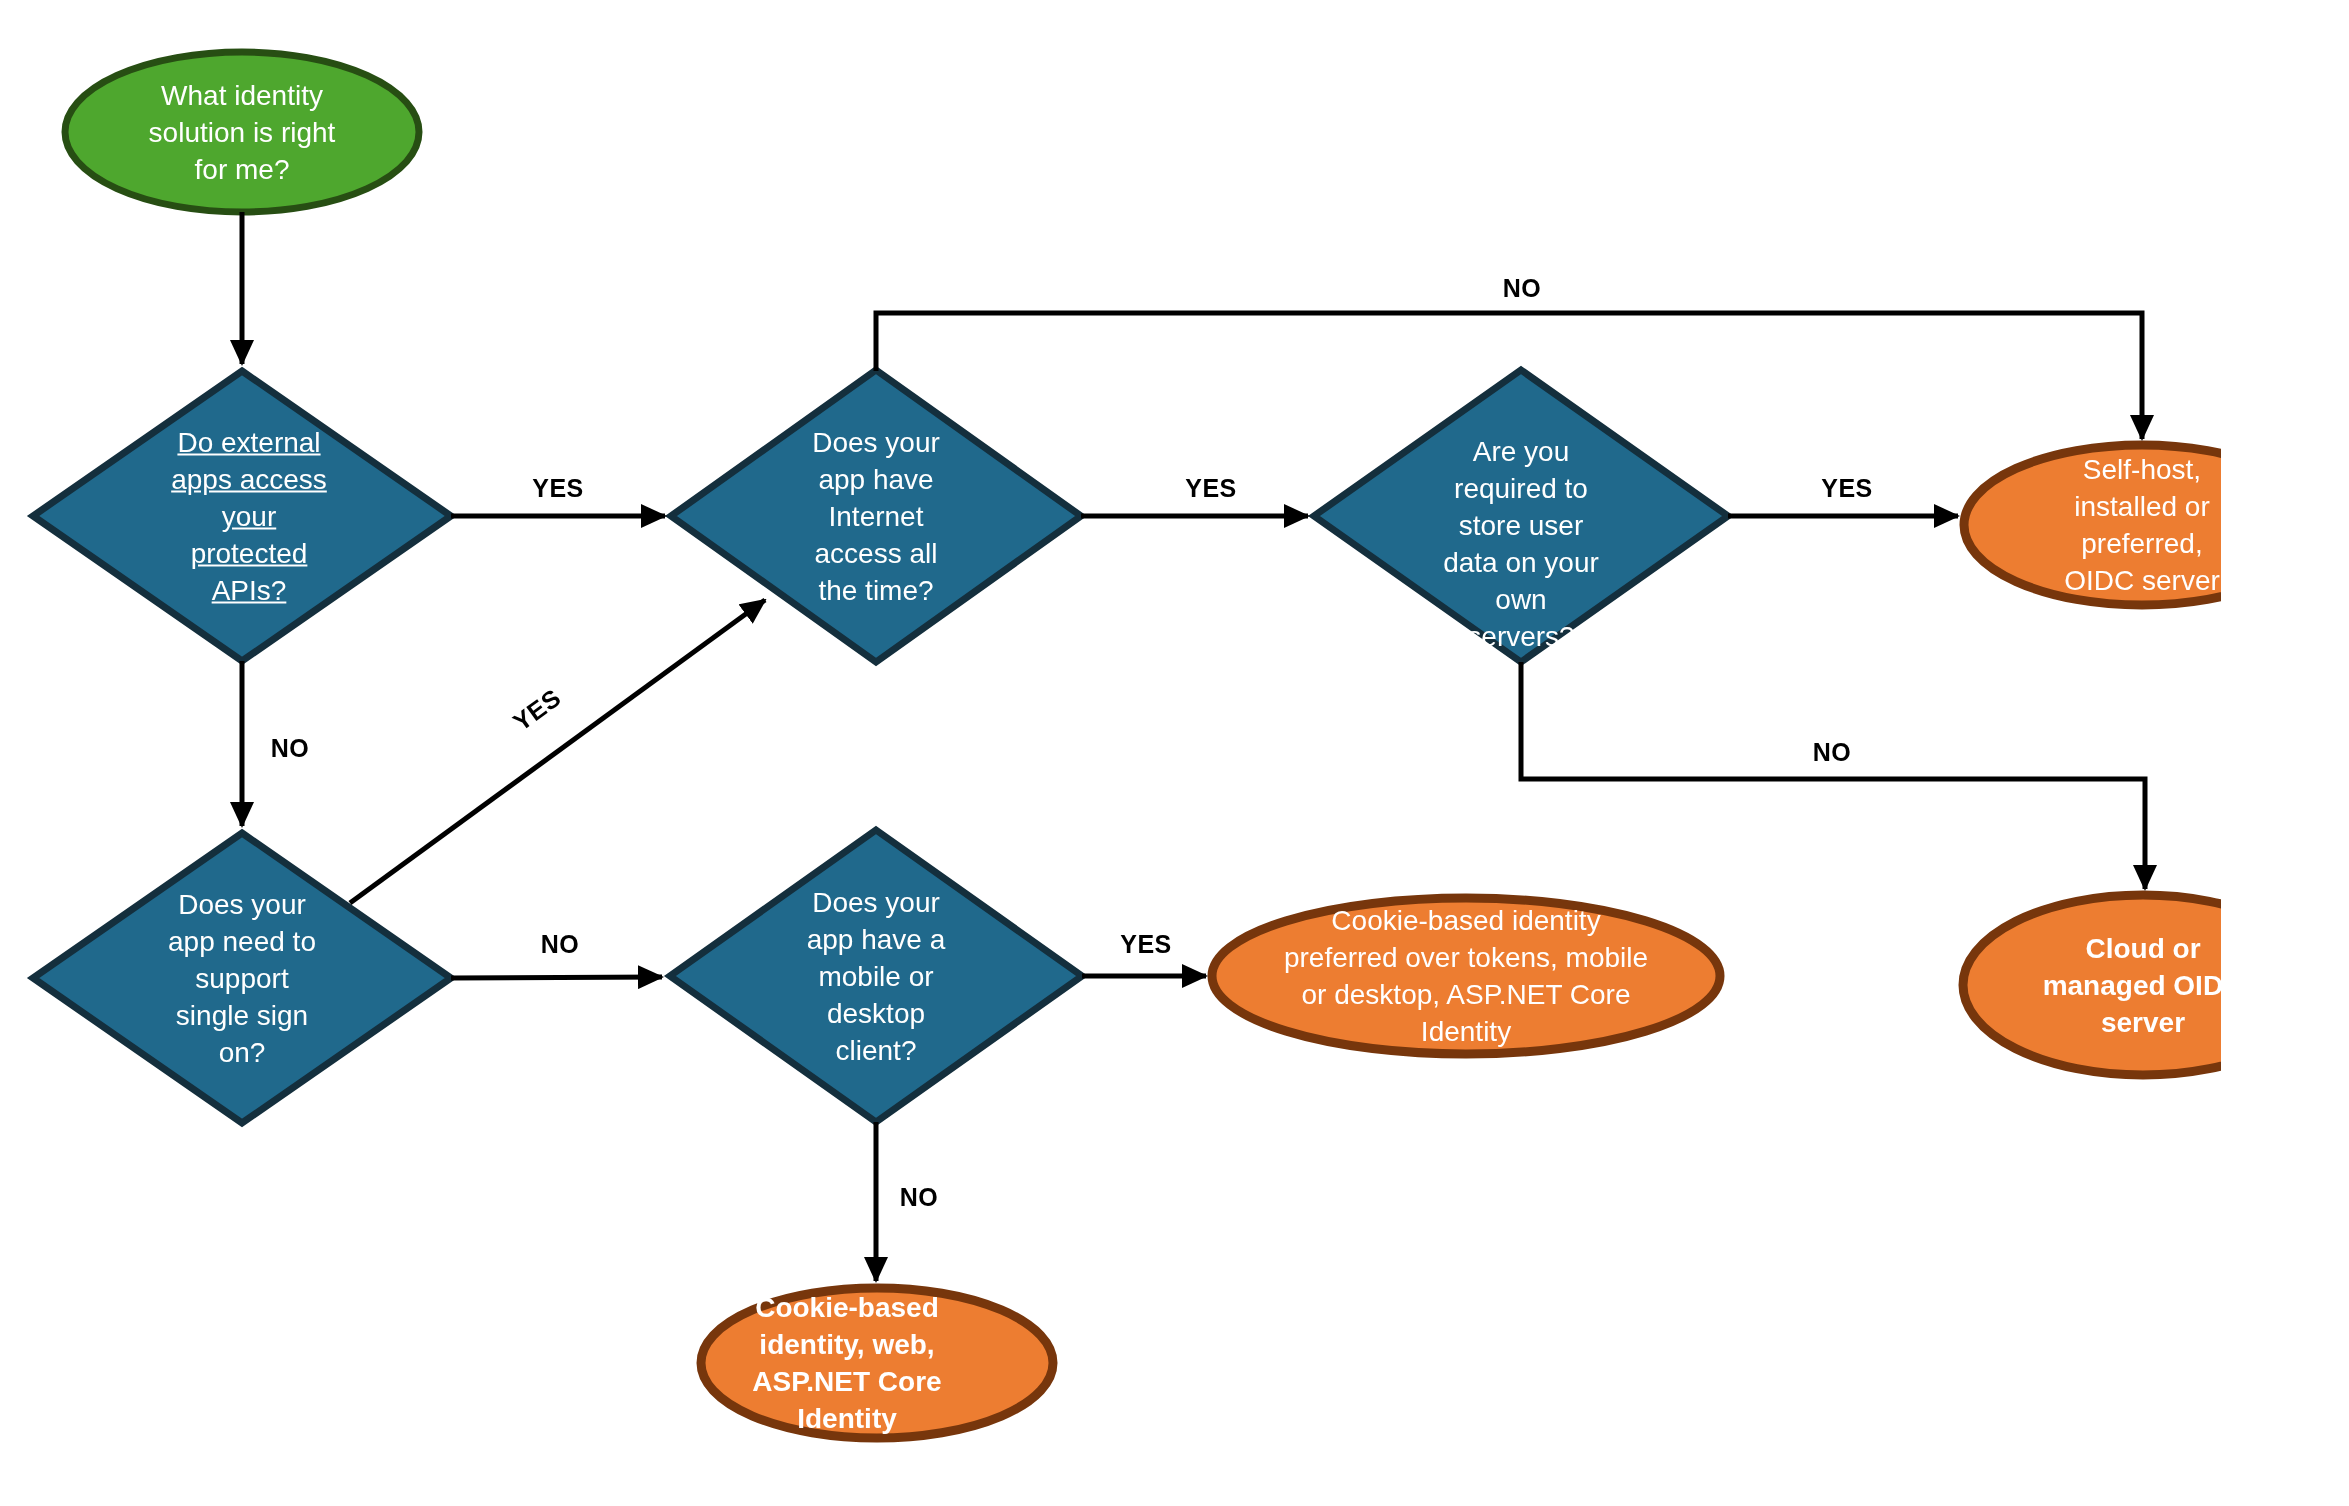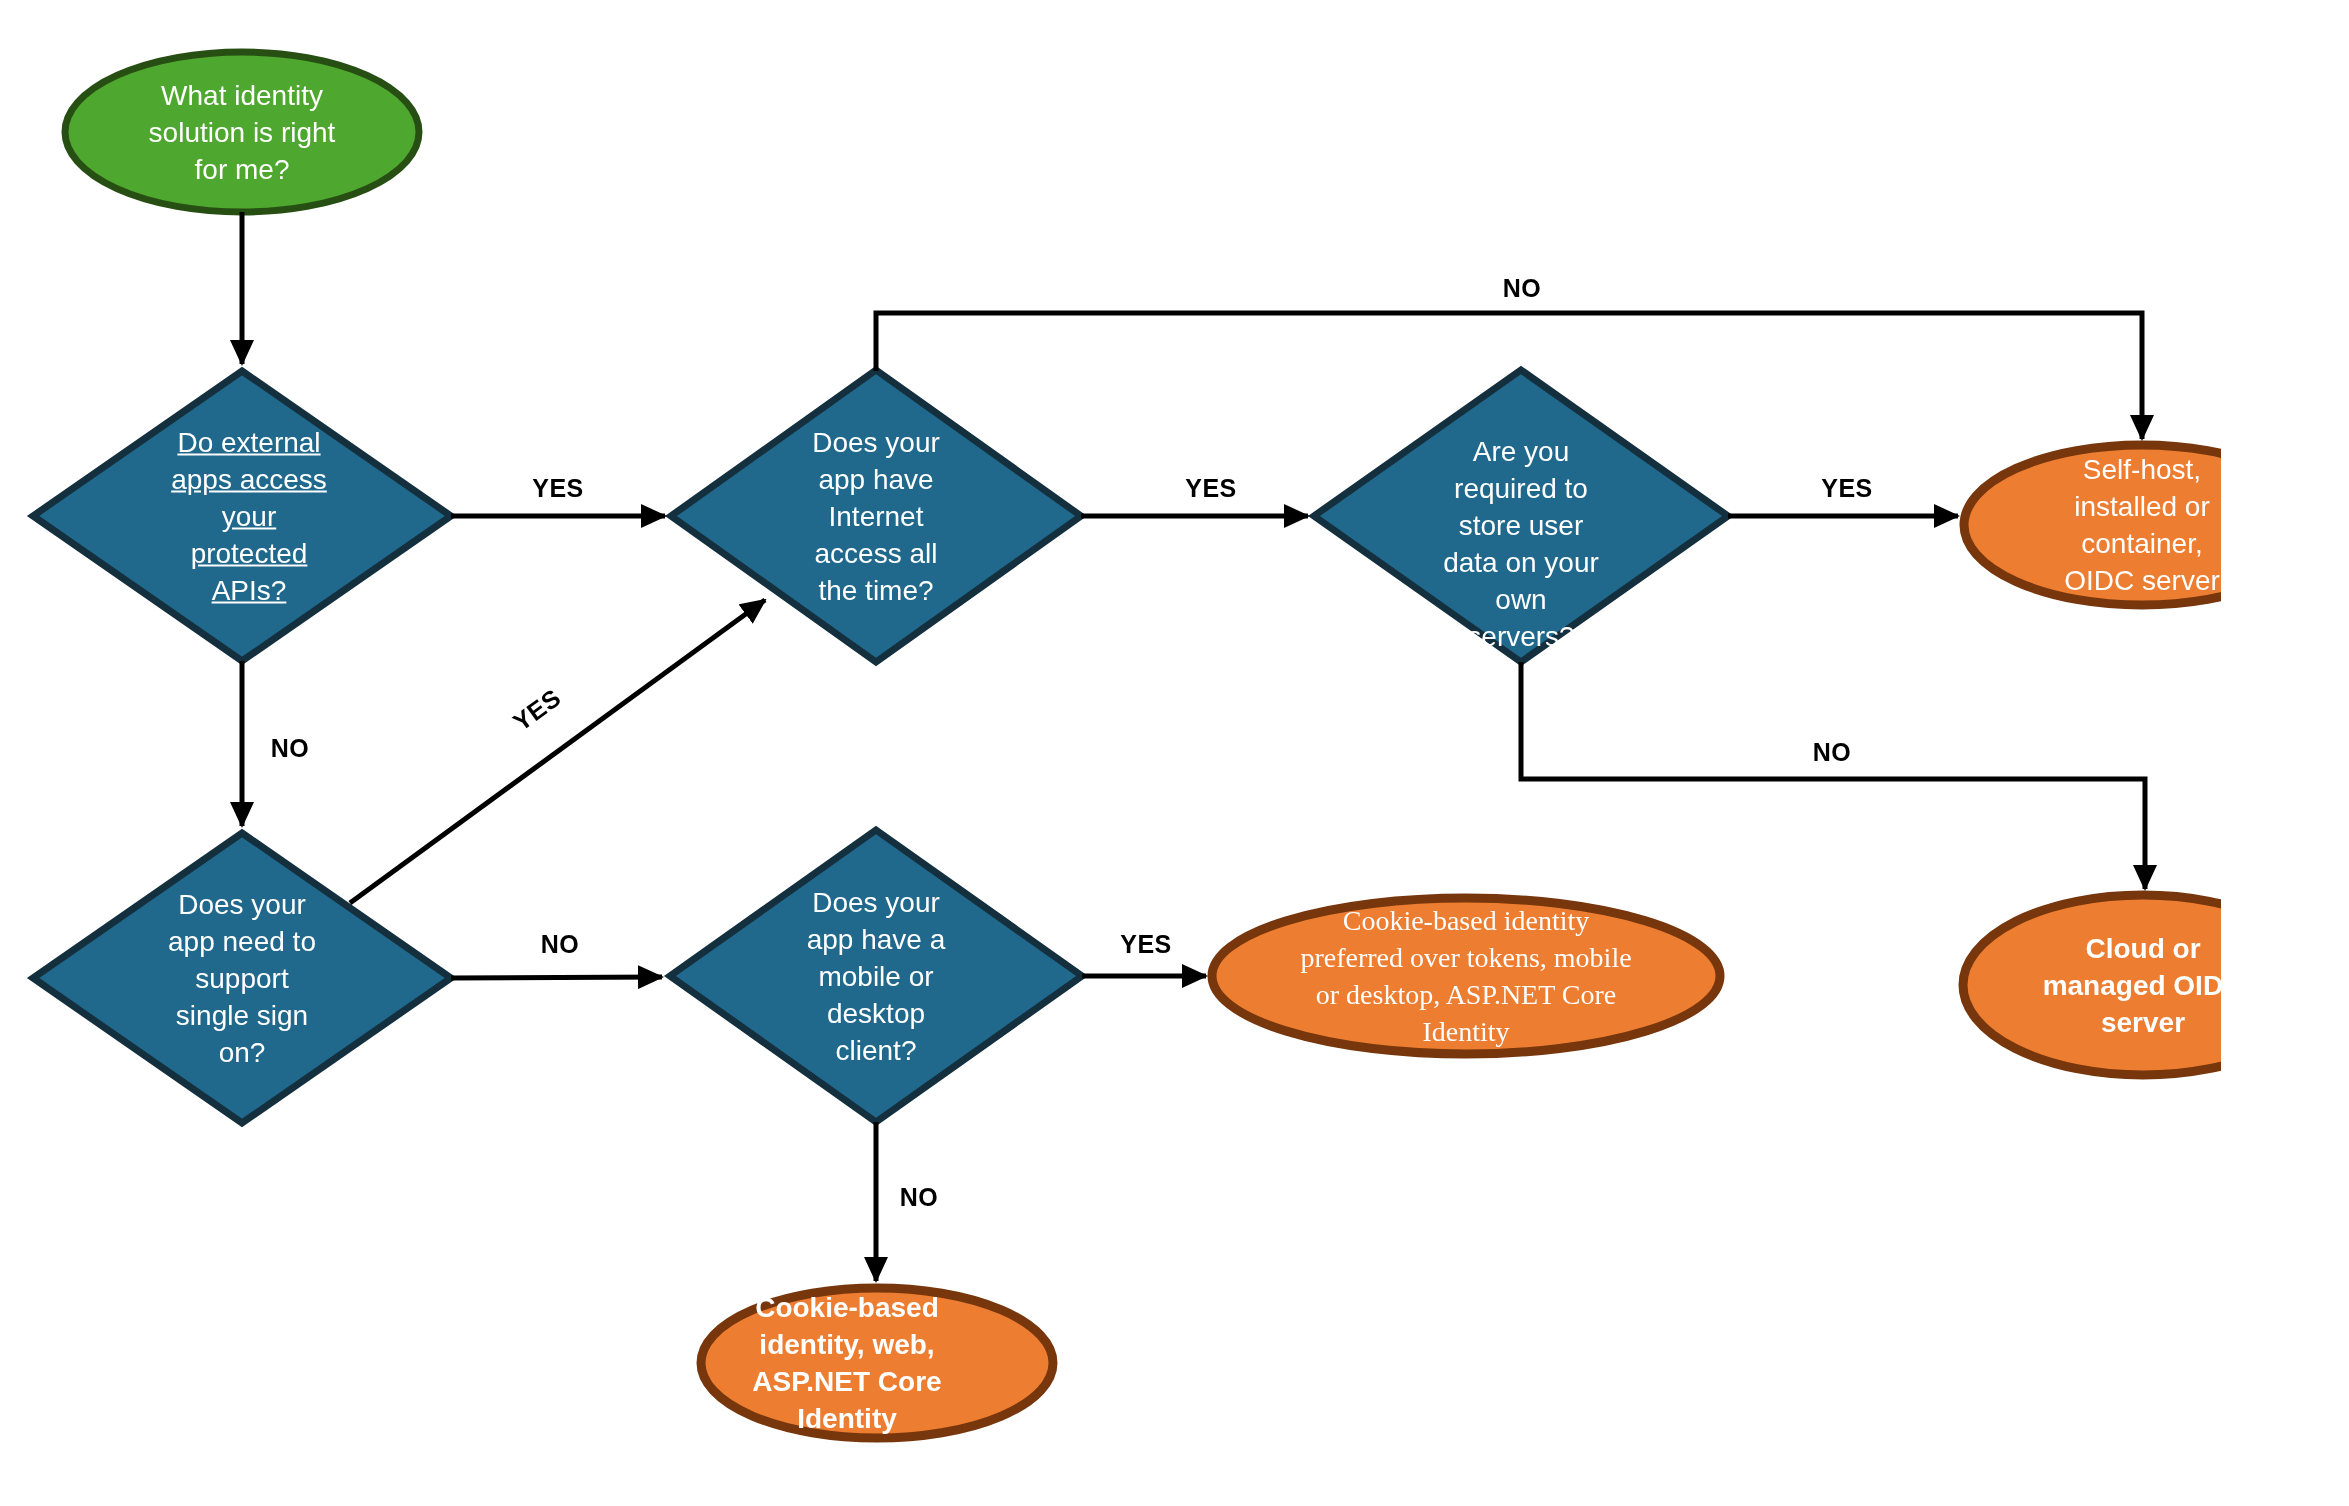--- a/index.html
+++ b/index.html
@@ -114,23 +114,23 @@
 support
 single sign
 on?</div>
   <div class="node-label" style="left:876px; top:976px; width:260px;">Does your
 app have a
 mobile or
 desktop
 client?</div>
   <div class="node-label" style="left:2142px; top:525px; width:300px;">Self-host,
 installed or
-container,
+preferred,
 OIDC server</div>
-  <div class="node-label" style="left:1466px; top:976px; width:500px;font-family:Liberation Serif, serif;">Cookie-based identity
+  <div class="node-label" style="left:1466px; top:976px; width:500px;">Cookie-based identity
 preferred over tokens, mobile
 or desktop, ASP.NET Core
 Identity</div>
   <div class="node-label" style="left:2143px; top:985px; width:320px;font-weight:bold;">Cloud or
 managed OIDC
 server</div>
   <div class="node-label" style="left:847px; top:1363px; width:300px;font-weight:bold;">Cookie-based
 identity, web,
 ASP.NET Core
 Identity</div>

